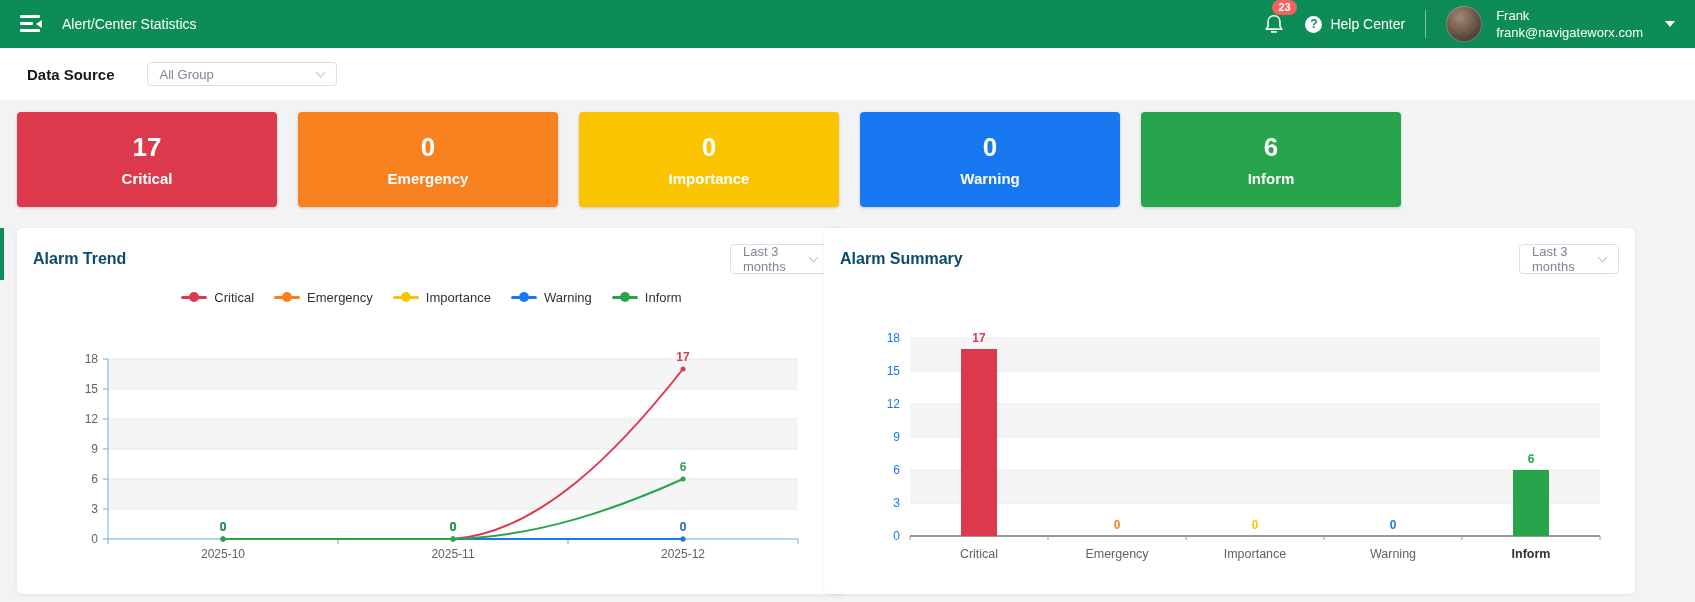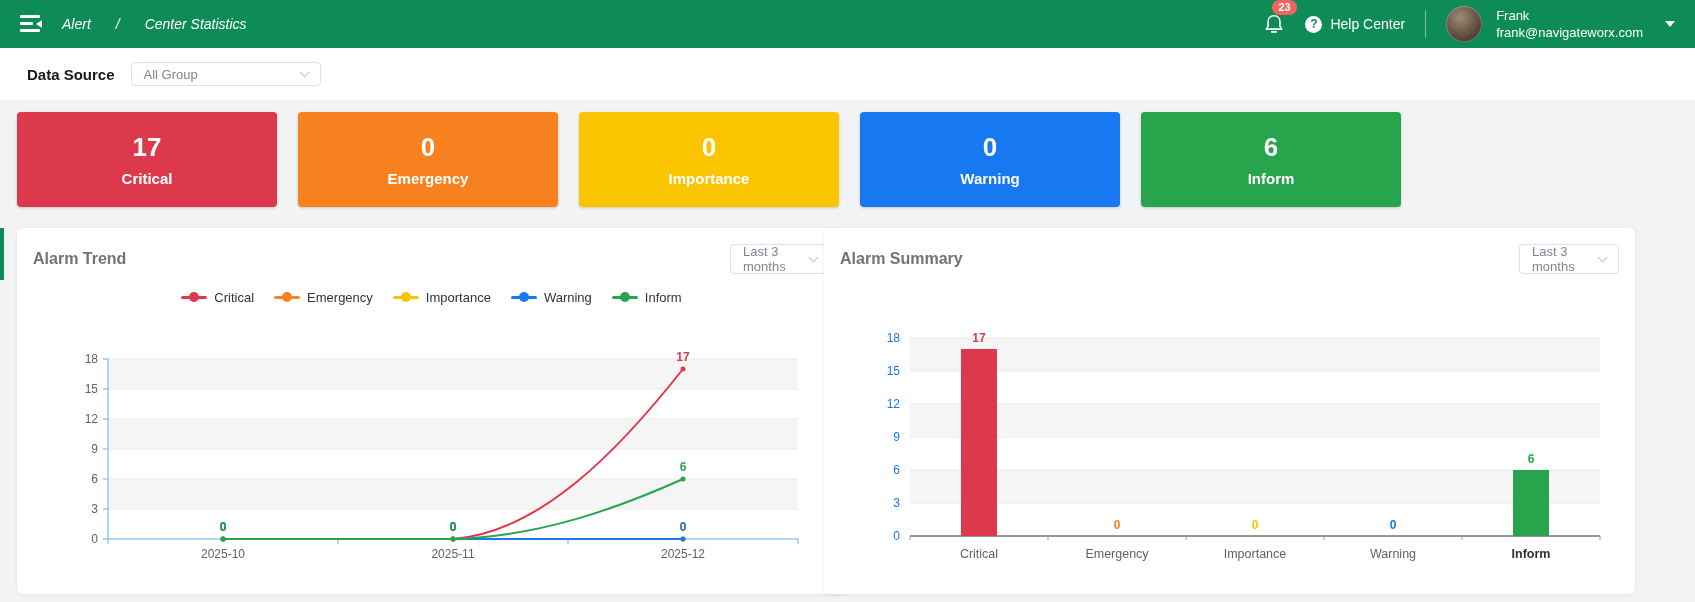--- a/index.html
+++ b/index.html
@@ -9,42 +9,42 @@
   
   .app-header { position:absolute; top:0; left:0; width:1695px; height:48px; background:#0e8c57;
     display:flex; align-items:center; padding:0 20px; color:#fff; gap:20px; }
   .hamburger { width:22px; height:18px; position:relative; cursor:pointer; flex:0 0 auto; }
   .hamburger .bar { position:absolute; left:0; height:2.6px; background:#fff; border-radius:1px; }
   .hamburger .b1 { top:0; width:20px; }
   .hamburger .b2 { top:7px; width:13px; }
   .hamburger .b3 { top:14px; width:20px; }
   .hamburger .tri { position:absolute; top:4.5px; right:0; width:0; height:0;
     border-top:4px solid transparent; border-bottom:4px solid transparent; border-right:6px solid #fff; }
-  .breadcrumb { font-size:14px; display:flex; align-items:center; gap:25px;font-style:italic; }
+  .breadcrumb { font-size:14px; display:flex; align-items:center; gap:0; }
   .breadcrumb .crumb { cursor:pointer; }
   .breadcrumb .sep { opacity:.95; }
   .header-right { margin-left:auto; display:flex; align-items:center; gap:20px; }
   .bell-wrap { position:relative; padding-top:6px; cursor:pointer; }
   .badge { position:absolute; top:-7px; left:9px; background:#f5625f; color:#fff; font-size:11px;
     font-weight:bold; line-height:15px; padding:0 6px; border-radius:9px; }
   .help { display:flex; align-items:center; gap:8px; font-size:14px; cursor:pointer; }
   .help-q { width:17px; height:17px; border-radius:50%; background:#fff; color:#0e8c57;
     font-size:12px; font-weight:bold; display:flex; align-items:center; justify-content:center; }
   .hdr-divider { width:1px; height:28px; background:rgba(255,255,255,.45); }
   .user-menu { display:flex; align-items:center; gap:14px; cursor:pointer; }
   .avatar { width:36px; height:36px; border-radius:50%;
     background:radial-gradient(circle at 40% 32%, #a08a74 0%, #6b5746 48%, #2b2723 100%);
     box-shadow:inset 0 0 0 1px rgba(255,255,255,.25); }
   .user-text { font-size:13px; line-height:17px; }
   .caret-down { width:0; height:0; border-left:5px solid transparent; border-right:5px solid transparent;
     border-top:6px solid #fff; margin-left:8px; }
 
   
   .filter-row { position:absolute; top:48px; left:0; width:1695px; height:52px; background:#fff;
-    display:flex; align-items:center; padding-left:27px; gap:16px; }
+    display:flex; align-items:center; padding-left:27px; gap:32px; }
   .filter-label { font-size:15px; font-weight:bold; color:#16181c; }
   .select { display:flex; align-items:center; justify-content:space-between; border:1px solid #dcdfe6;
     border-radius:4px; background:#fff; color:#7d8694; font-size:13px; padding:0 12px; cursor:pointer; }
   .group-select { width:190px; height:24px;text-align:center; }
   .chev { border:solid #c0c4cc; border-width:0 1.5px 1.5px 0; padding:3px;
     transform:rotate(45deg); margin-top:-3px; }
 
   
   .cards { position:absolute; top:112px; left:17px; display:flex; gap:21px; }
   .stat-card { width:260px; height:95px; border-radius:4px; color:#fff; display:flex;
@@ -54,21 +54,21 @@
   .stat-label { font-size:15px; font-weight:bold; }
 
   .accent-strip { position:absolute; top:228px; left:0; width:4px; height:52px; background:#0e8c57; }
 
   
   .panel { position:absolute; top:228px; height:366px; background:#fff; border-radius:6px;
     box-shadow:0 1px 4px rgba(0,0,0,.07); padding:16px; }
   .panel-left { left:17px; width:829px; }
   .panel-right { left:824px; width:811px; }
   .panel-head { display:flex; align-items:center; justify-content:space-between; }
-  .panel-title { font-size:16px; font-weight:bold; color:#737373; }
+  .panel-title { font-size:16px; font-weight:bold; color:#0c4a6e; }
   .range-select { width:100px; height:30px; }
   .legend { display:flex; justify-content:center; align-items:center; gap:20px; margin-top:14px; height:18px; }
   .legend-item { display:flex; align-items:center; gap:7px; font-size:13px; color:#333; cursor:pointer; }
   .legend-marker { position:relative; width:26px; height:3px; border-radius:2px; }
   .legend-dot { position:absolute; left:8px; top:-3.5px; width:10px; height:10px; border-radius:50%; }
   svg.chart { display:block; }
   #trend-chart { margin-top:8px; }
   #summary-chart { margin-top:22px; }
   svg text { font-family:"Liberation Sans", sans-serif; }
 </style>

